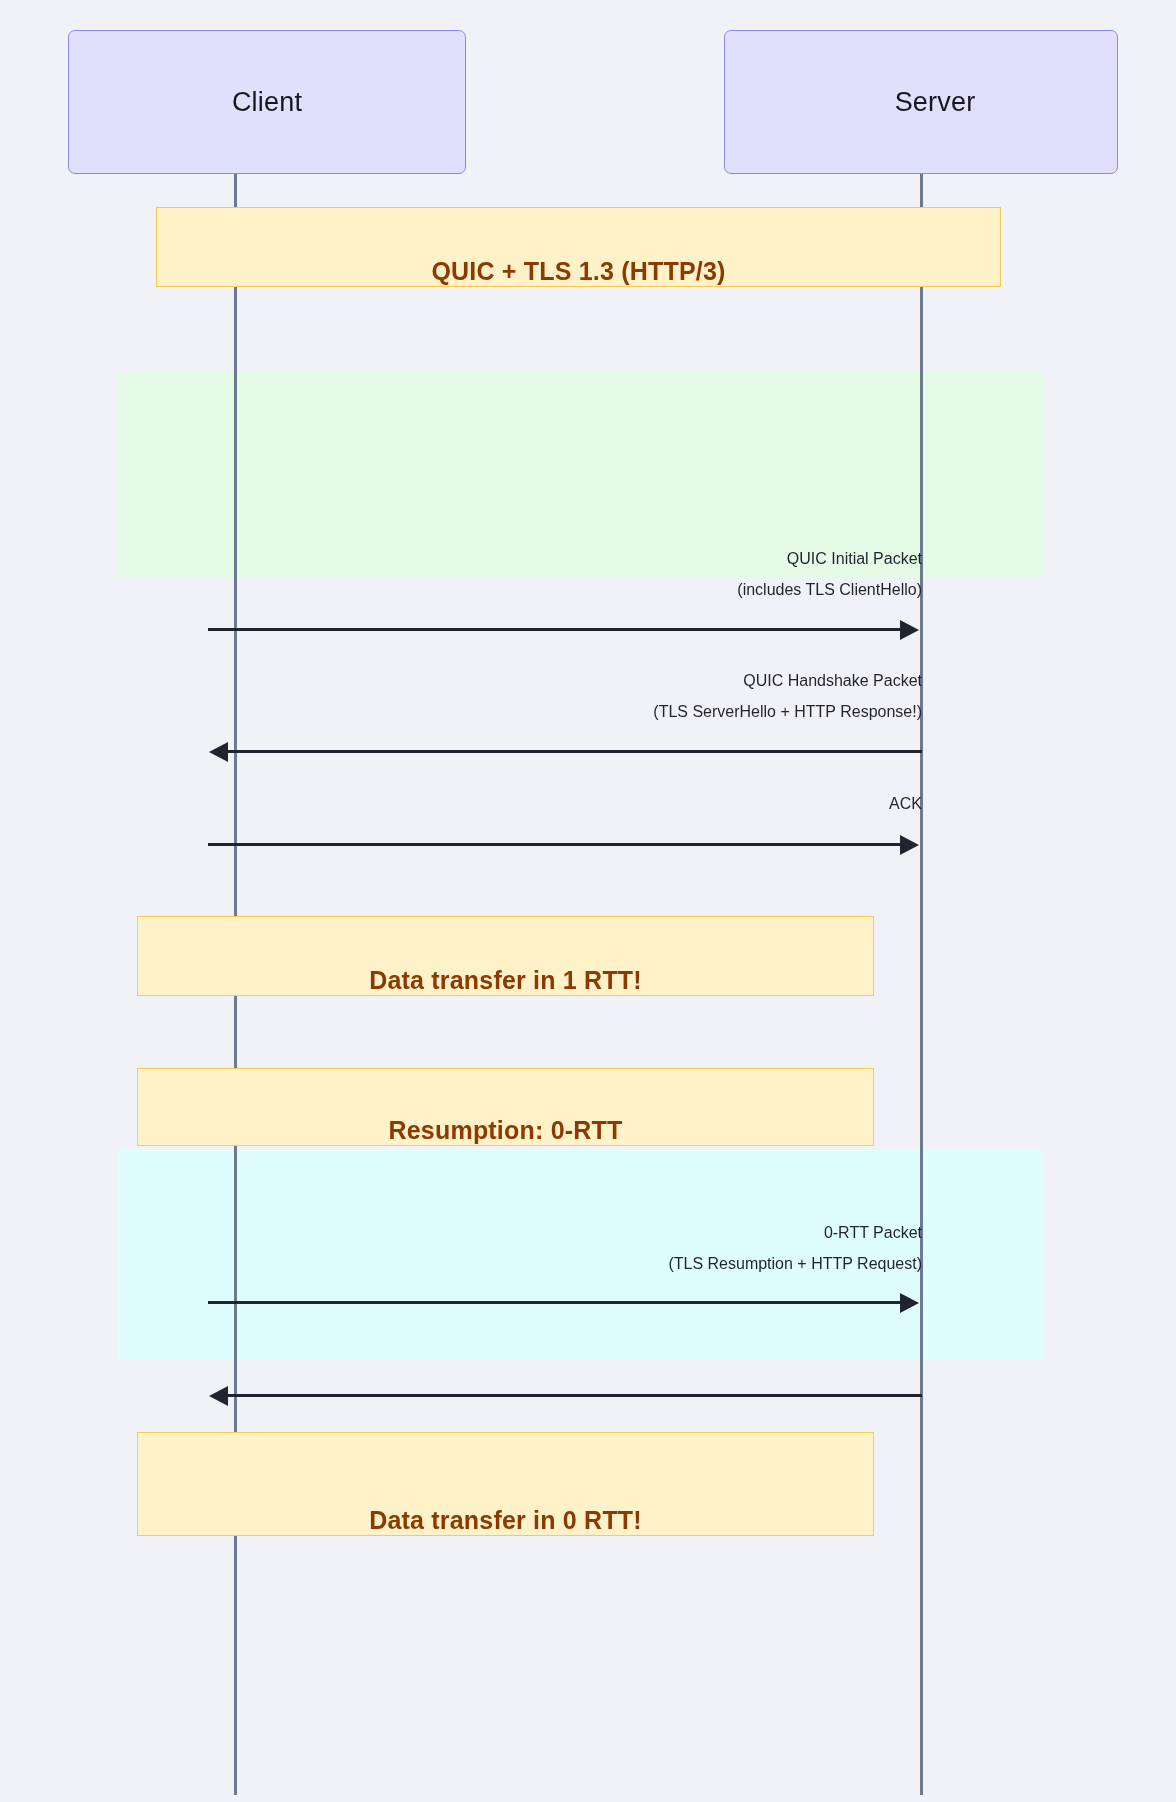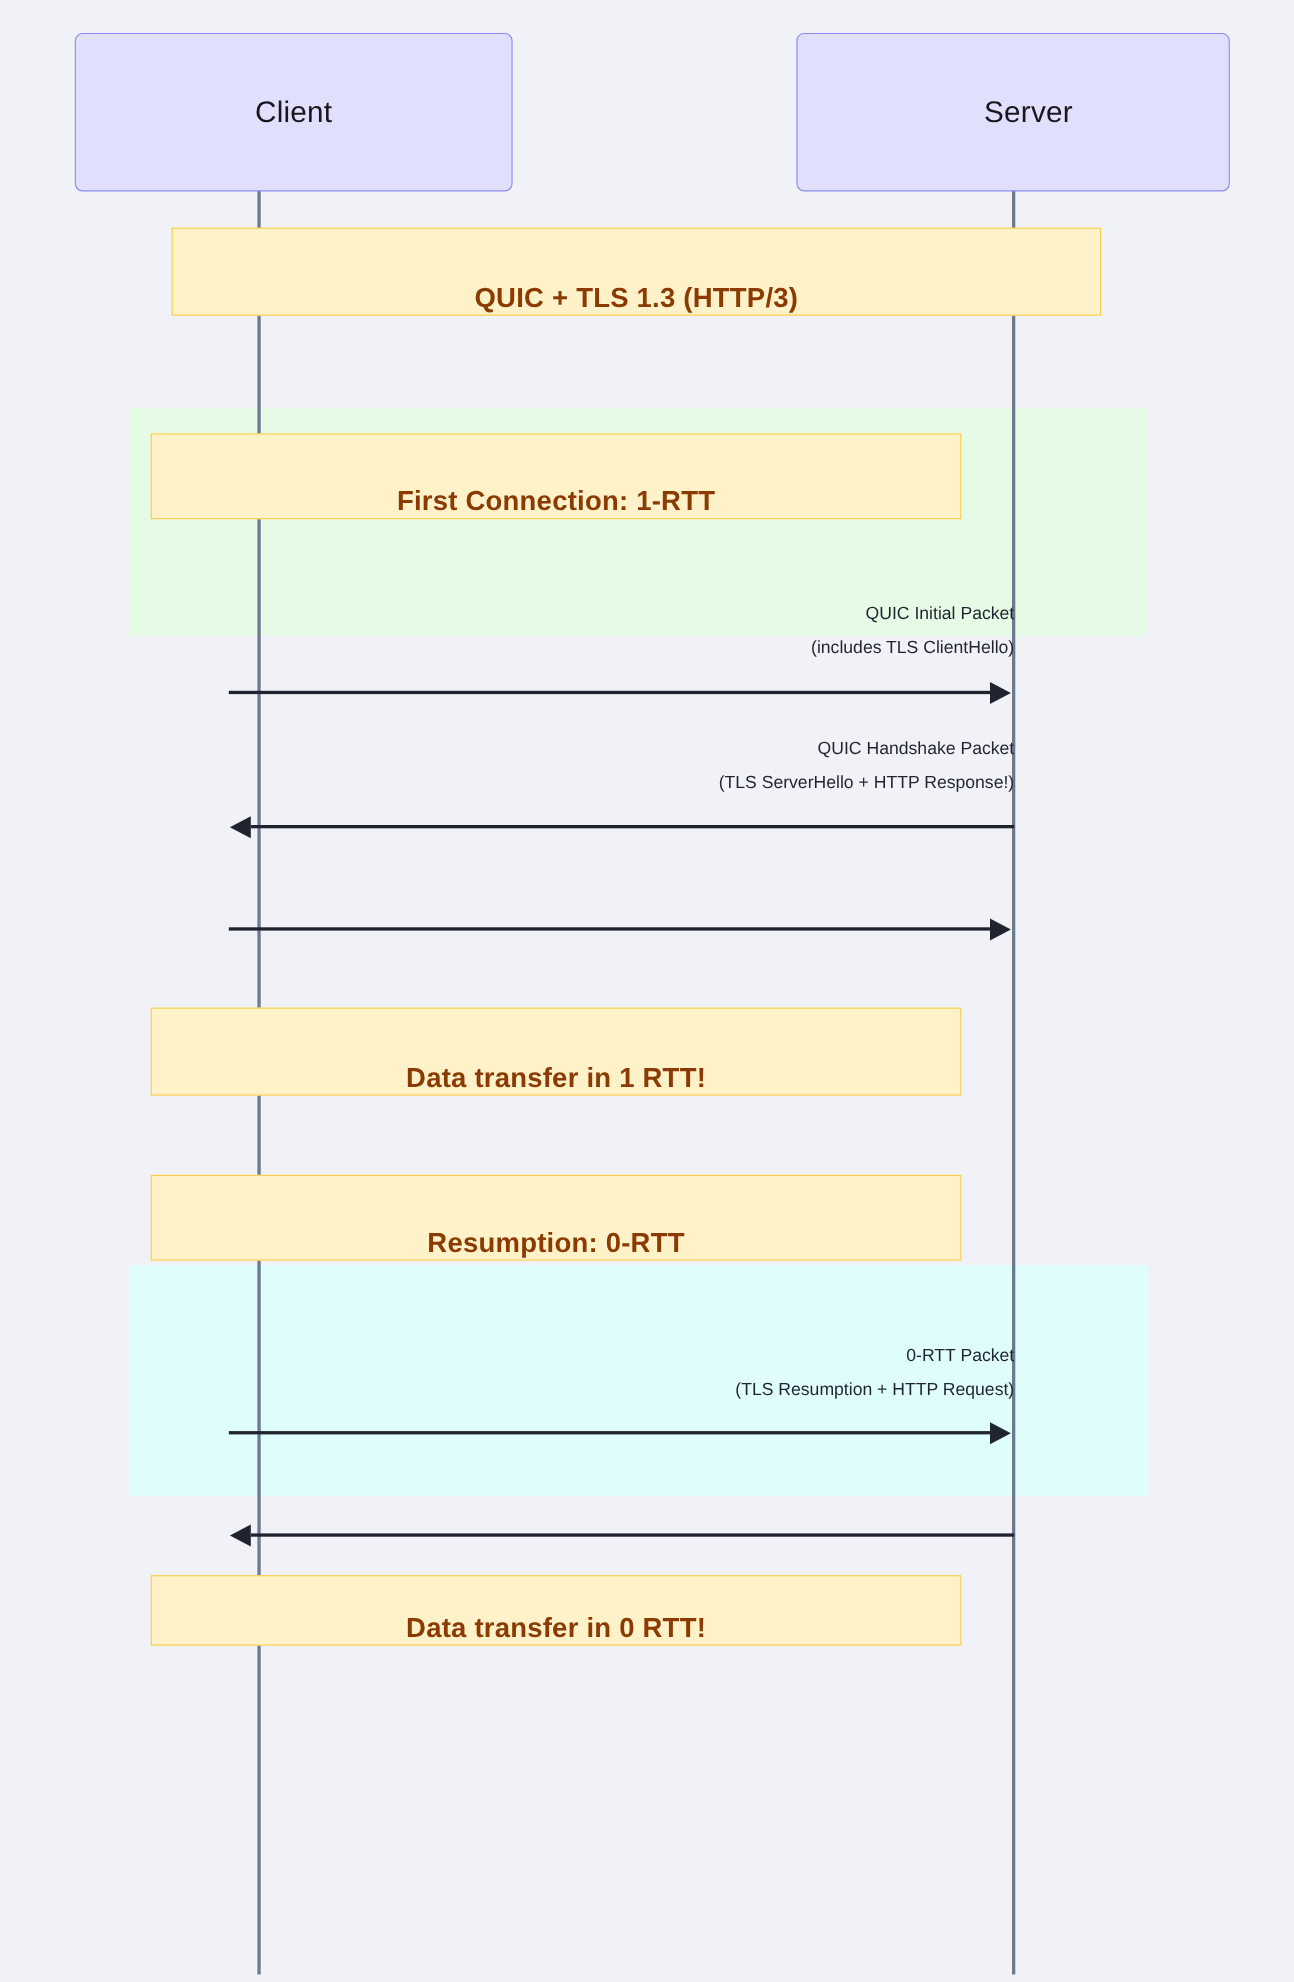--- a/index.html
+++ b/index.html
@@ -81,50 +81,48 @@
     <span>Client</span>
   </div>
   <div class="participant" style="left:724px;top:30px;width:394px;height:144px;padding-left:28px;">
     <span>Server</span>
   </div>
 
   <div class="note" style="left:156px;top:207px;width:845px;height:80px;">
     <span>QUIC + TLS 1.3 (HTTP/3)</span>
   </div>
 
-  <div class="note" style="left:137px;top:394px;width:737px;height:78px;">
-    <span>First Connection: 1-RTT</span>
-  </div>
 
   <div class="msg-label" style="left:236px;top:543px;width:686px;">QUIC Initial Packet
 (includes TLS ClientHello)</div>
   <div class="msg-line" style="left:208px;top:628px;width:694px;"></div>
   <div class="arrowhead arrow-right" style="left:900px;top:619.5px;"></div>
 
   <div class="msg-label" style="left:236px;top:665px;width:686px;">QUIC Handshake Packet
 (TLS ServerHello + HTTP Response!)</div>
   <div class="msg-line" style="left:228px;top:750px;width:694px;"></div>
   <div class="arrowhead arrow-left" style="left:209px;top:741.5px;"></div>
 
+  <div class="msg-label" style="left:236px;top:788px;width:686px;">ACK</div>
   <div class="msg-line" style="left:208px;top:843px;width:694px;"></div>
   <div class="arrowhead arrow-right" style="left:900px;top:834.5px;"></div>
 
   <div class="note" style="left:137px;top:880px;width:737px;height:80px;margin-top:36px;">
     <span>Data transfer in 1 RTT!</span>
   </div>
 
   <div class="note" style="left:137px;top:1068px;width:737px;height:78px;">
     <span>Resumption: 0-RTT</span>
   </div>
 
   <div class="msg-label" style="left:236px;top:1217px;width:686px;">0-RTT Packet
 (TLS Resumption + HTTP Request)</div>
   <div class="msg-line" style="left:208px;top:1301px;width:694px;"></div>
   <div class="arrowhead arrow-right" style="left:900px;top:1292.5px;"></div>
 
   <div class="msg-line" style="left:228px;top:1394px;width:694px;"></div>
   <div class="arrowhead arrow-left" style="left:209px;top:1385.5px;"></div>
 
-  <div class="note" style="left:137px;top:1432px;width:737px;height:64px;">
+  <div class="note" style="left:137px;top:1432px;width:737px;height:104px;">
     <span>Data transfer in 0 RTT!</span>
   </div>
 
 </div>
 
 </body></html>

